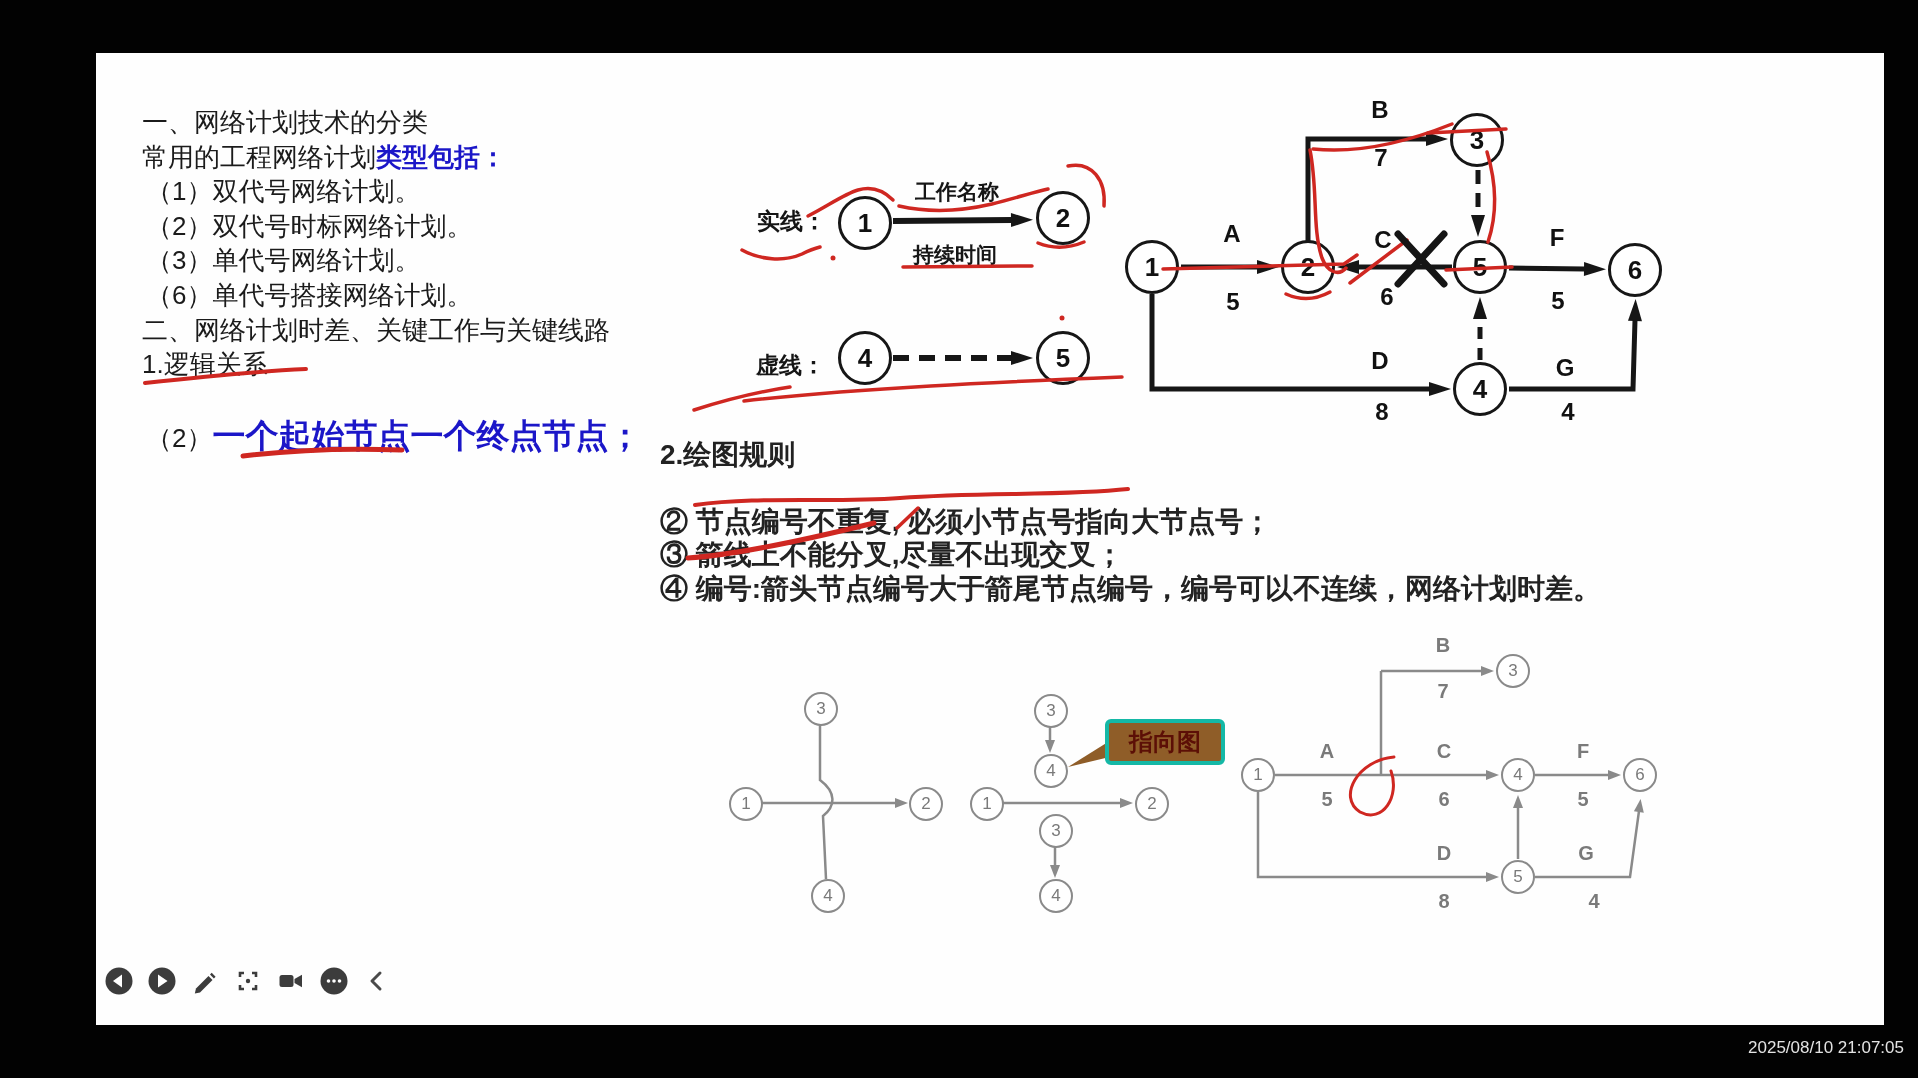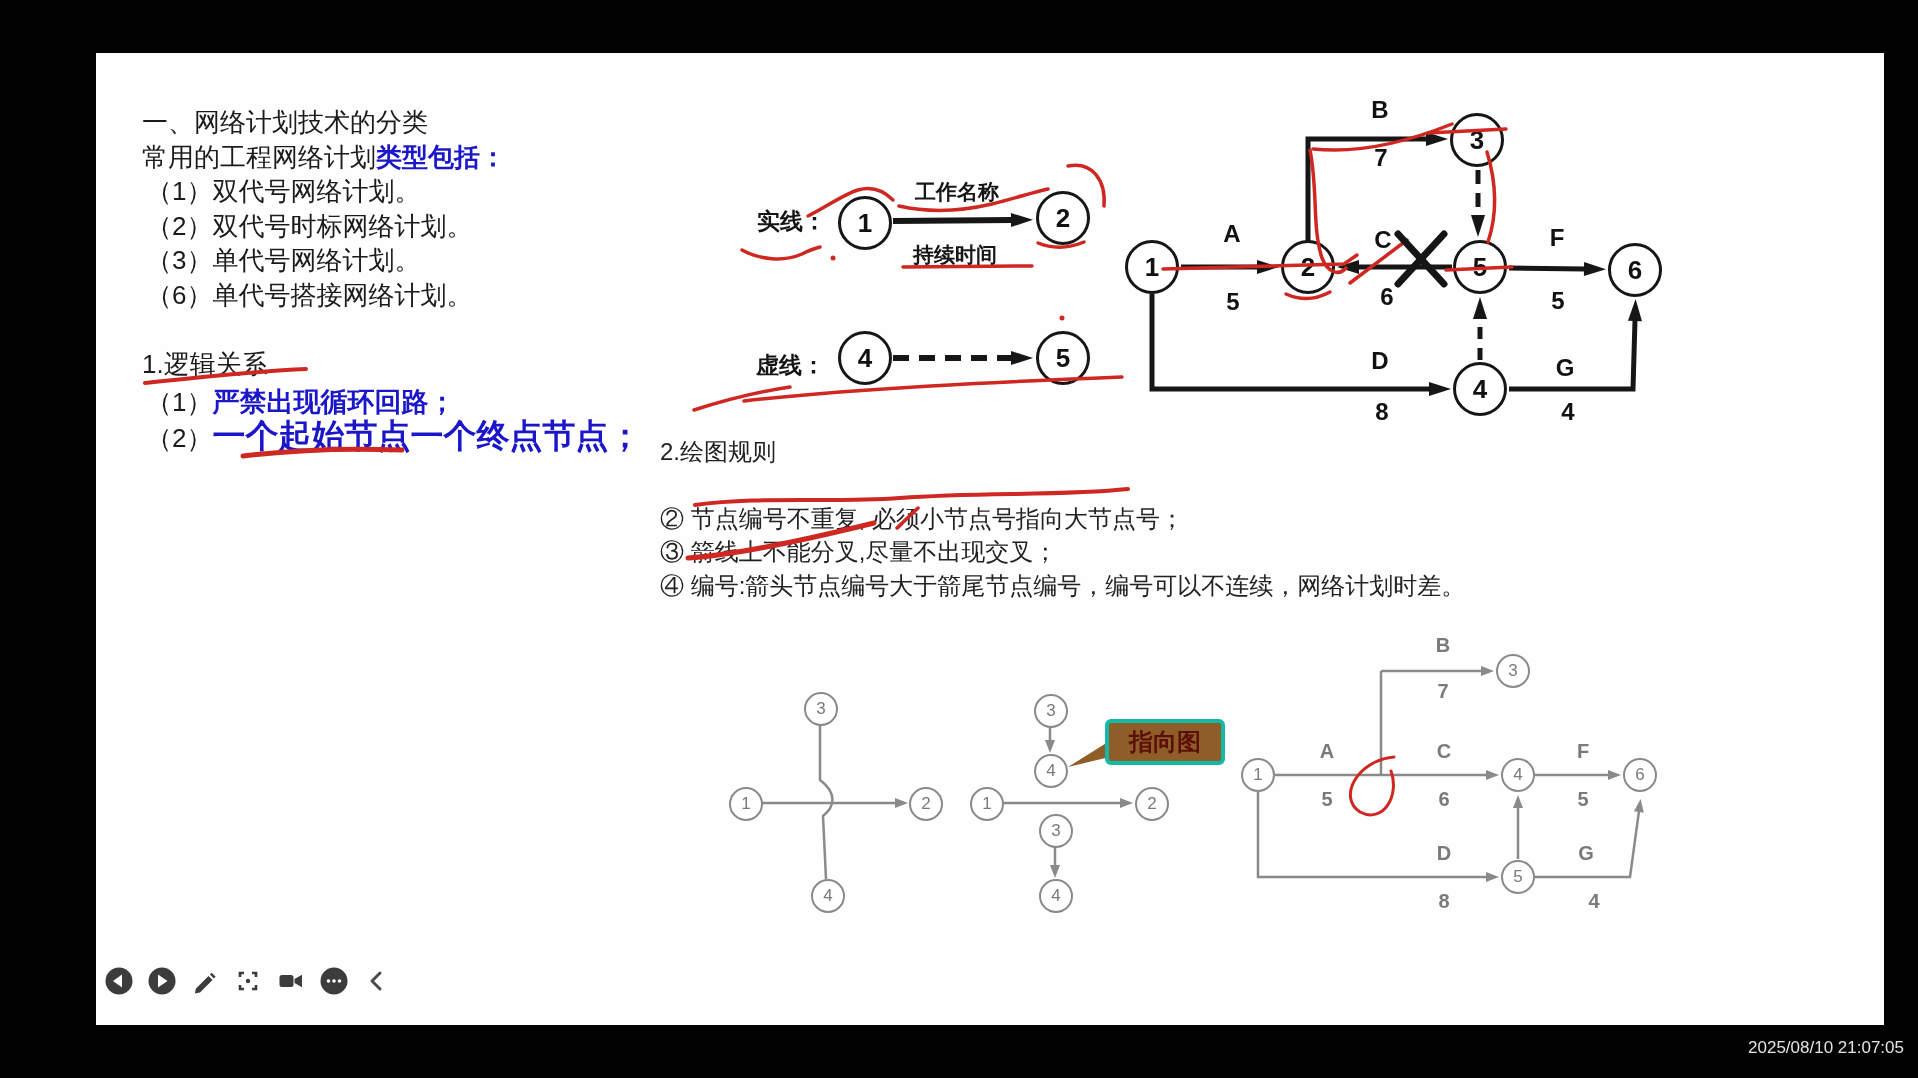--- a/index.html
+++ b/index.html
@@ -1,21 +1,21 @@
 <!DOCTYPE html>
 <html><head>
 <meta charset="utf-8">
 <style>
   html,body{margin:0;padding:0;background:#000;}
   #stage{position:relative;width:1918px;height:1078px;background:#020202;overflow:hidden;
          font-family:"Liberation Sans",sans-serif;}
   #slide{position:absolute;left:96px;top:53px;width:1788px;height:972px;background:#fefefe;}
   .tline{position:absolute;white-space:nowrap;color:#1b1b1b;font-size:26px;line-height:30px;}
   .blue{color:#1b16c8;font-weight:bold;}
-  .rline{position:absolute;white-space:nowrap;color:#222;font-size:24px;}
+  .rline{position:absolute;white-space:nowrap;color:#222;font-size:28px;font-weight:bold;}
   .node{position:absolute;width:54px;height:54px;border:3px solid #161616;border-radius:50%;
         background:#fff;display:flex;align-items:center;justify-content:center;
         font-size:26px;font-weight:600;color:#111;box-sizing:border-box;z-index:4;}
   .gnode{position:absolute;width:34px;height:34px;border:2px solid #8a8a8a;border-radius:50%;
         background:#fff;display:flex;align-items:center;justify-content:center;
         font-size:17px;color:#7a7a7a;box-sizing:border-box;z-index:4;}
   .elabel{position:absolute;width:40px;text-align:center;font-size:24px;font-weight:bold;
         color:#111;z-index:5;white-space:nowrap;}
   .glabel{position:absolute;width:40px;text-align:center;font-size:20px;font-weight:bold;
         color:#7a7a7a;z-index:5;white-space:nowrap;}
@@ -116,22 +116,22 @@
       <line x1="1444" y1="234" x2="1398" y2="284"></line>
     </g>
   </svg>
 
   <div class="tline" style="left:142px;top:107px"><span>一、网络计划技术的分类</span><span class="blue"></span></div>
   <div class="tline" style="left:142px;top:142px"><span>常用的工程网络计划</span><span class="blue">类型包括：</span></div>
   <div class="tline" style="left:146px;top:176px"><span>（1）双代号网络计划。</span><span class="blue"></span></div>
   <div class="tline" style="left:146px;top:211px"><span>（2）双代号时标网络计划。</span><span class="blue"></span></div>
   <div class="tline" style="left:146px;top:245px"><span>（3）单代号网络计划。</span><span class="blue"></span></div>
   <div class="tline" style="left:146px;top:280px"><span>（6）单代号搭接网络计划。</span><span class="blue"></span></div>
+  <div class="tline" style="left:142px;top:315px"><span>二、网络计划时差、关键工作与关键线路</span><span class="blue"></span></div>
   <div class="tline" style="left:142px;top:349px"><span>1.逻辑关系</span><span class="blue"></span></div>
-  <div class="tline" style="left:146px;top:387px"><span>（1）</span><span class="blue" style="font-size:27px">严禁出现循环回路；</span></div>
   <div class="tline" style="left:146px;top:421px"><span>（2）</span><span class="blue" style="font-size:33px">一个起始节点一个终点节点；</span></div>
 
   <div class="rline" style="left:660px;top:436px">2.绘图规则</div>
   <div class="rline" style="left:660px;top:503px">②  节点编号不重复, 必须小节点号指向大节点号；</div>
   <div class="rline" style="left:660px;top:536px">③  箭线上不能分叉,尽量不出现交叉；</div>
   <div class="rline" style="left:660px;top:570px">④  编号:箭头节点编号大于箭尾节点编号，编号可以不连续，网络计划时差。</div>
 
   <div class="legendlab" style="left:757px;top:206px">实线：</div>
   <div class="legendlab" style="left:756px;top:350px">虚线：</div>
   <div class="arrlab" style="left:901px;top:178px">工作名称</div>

